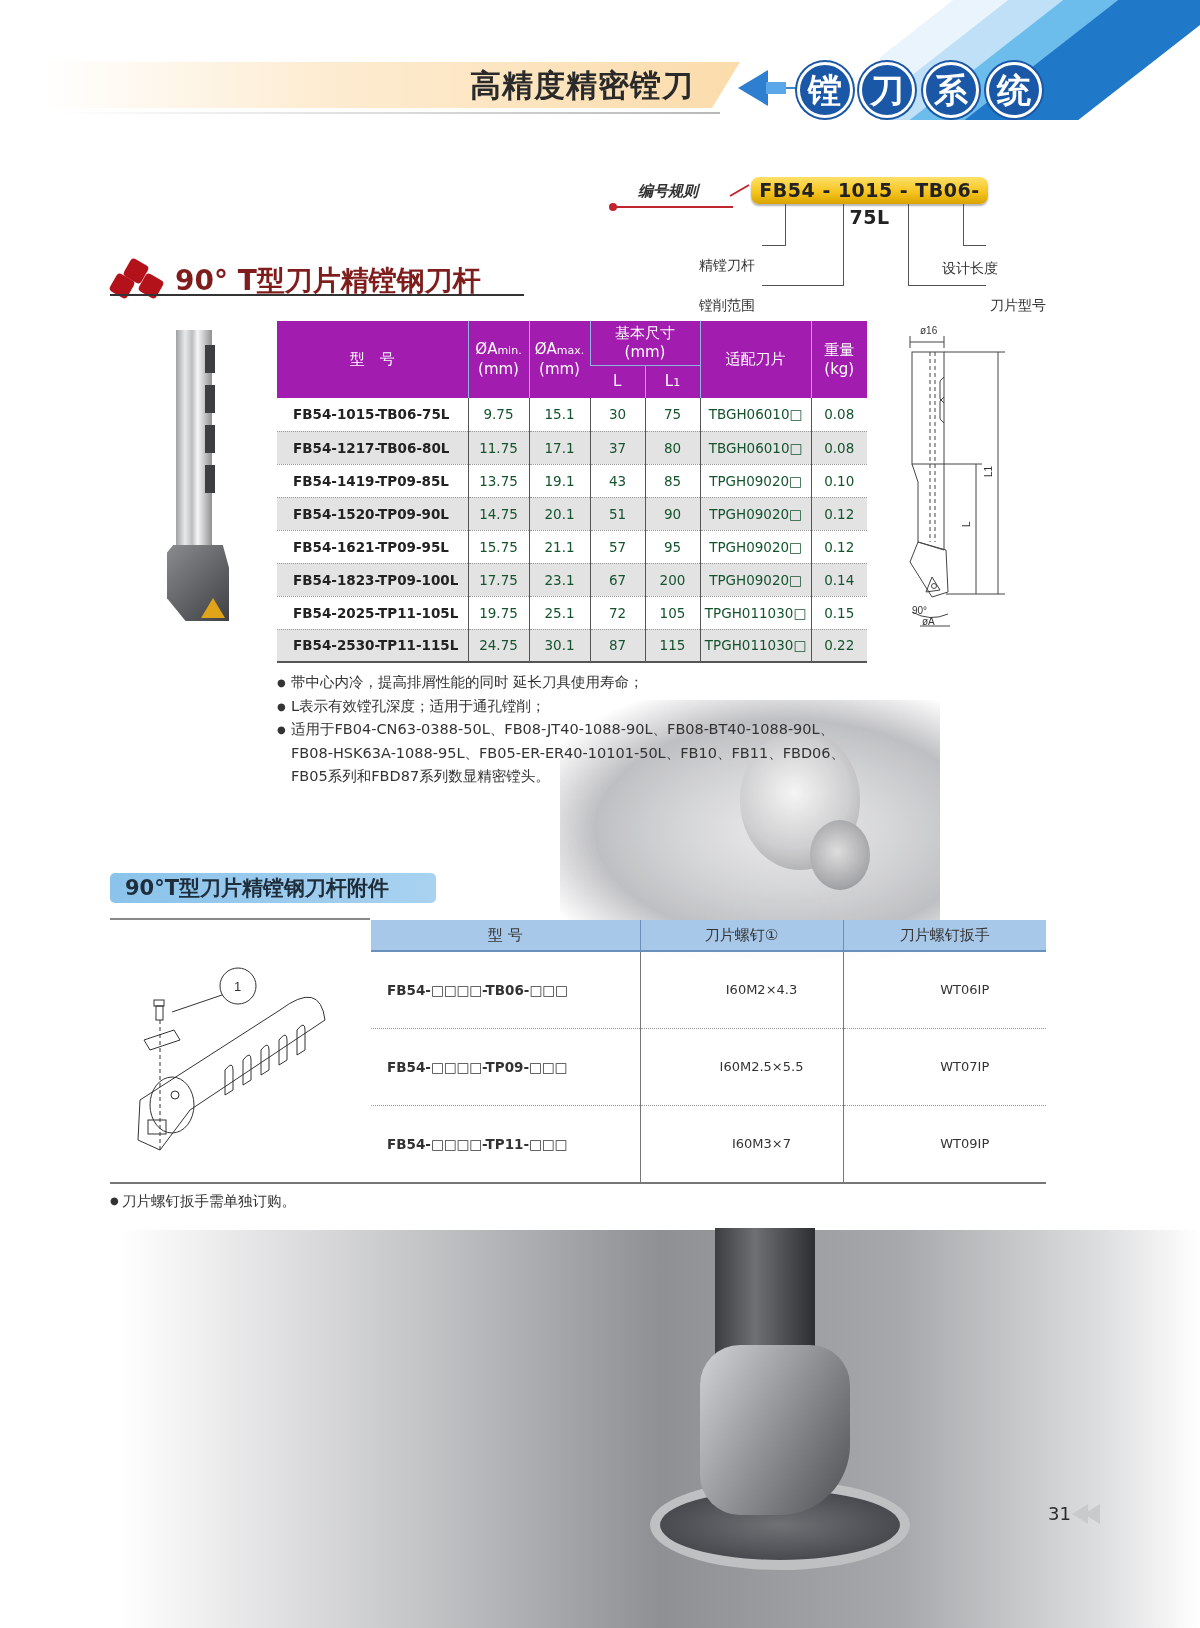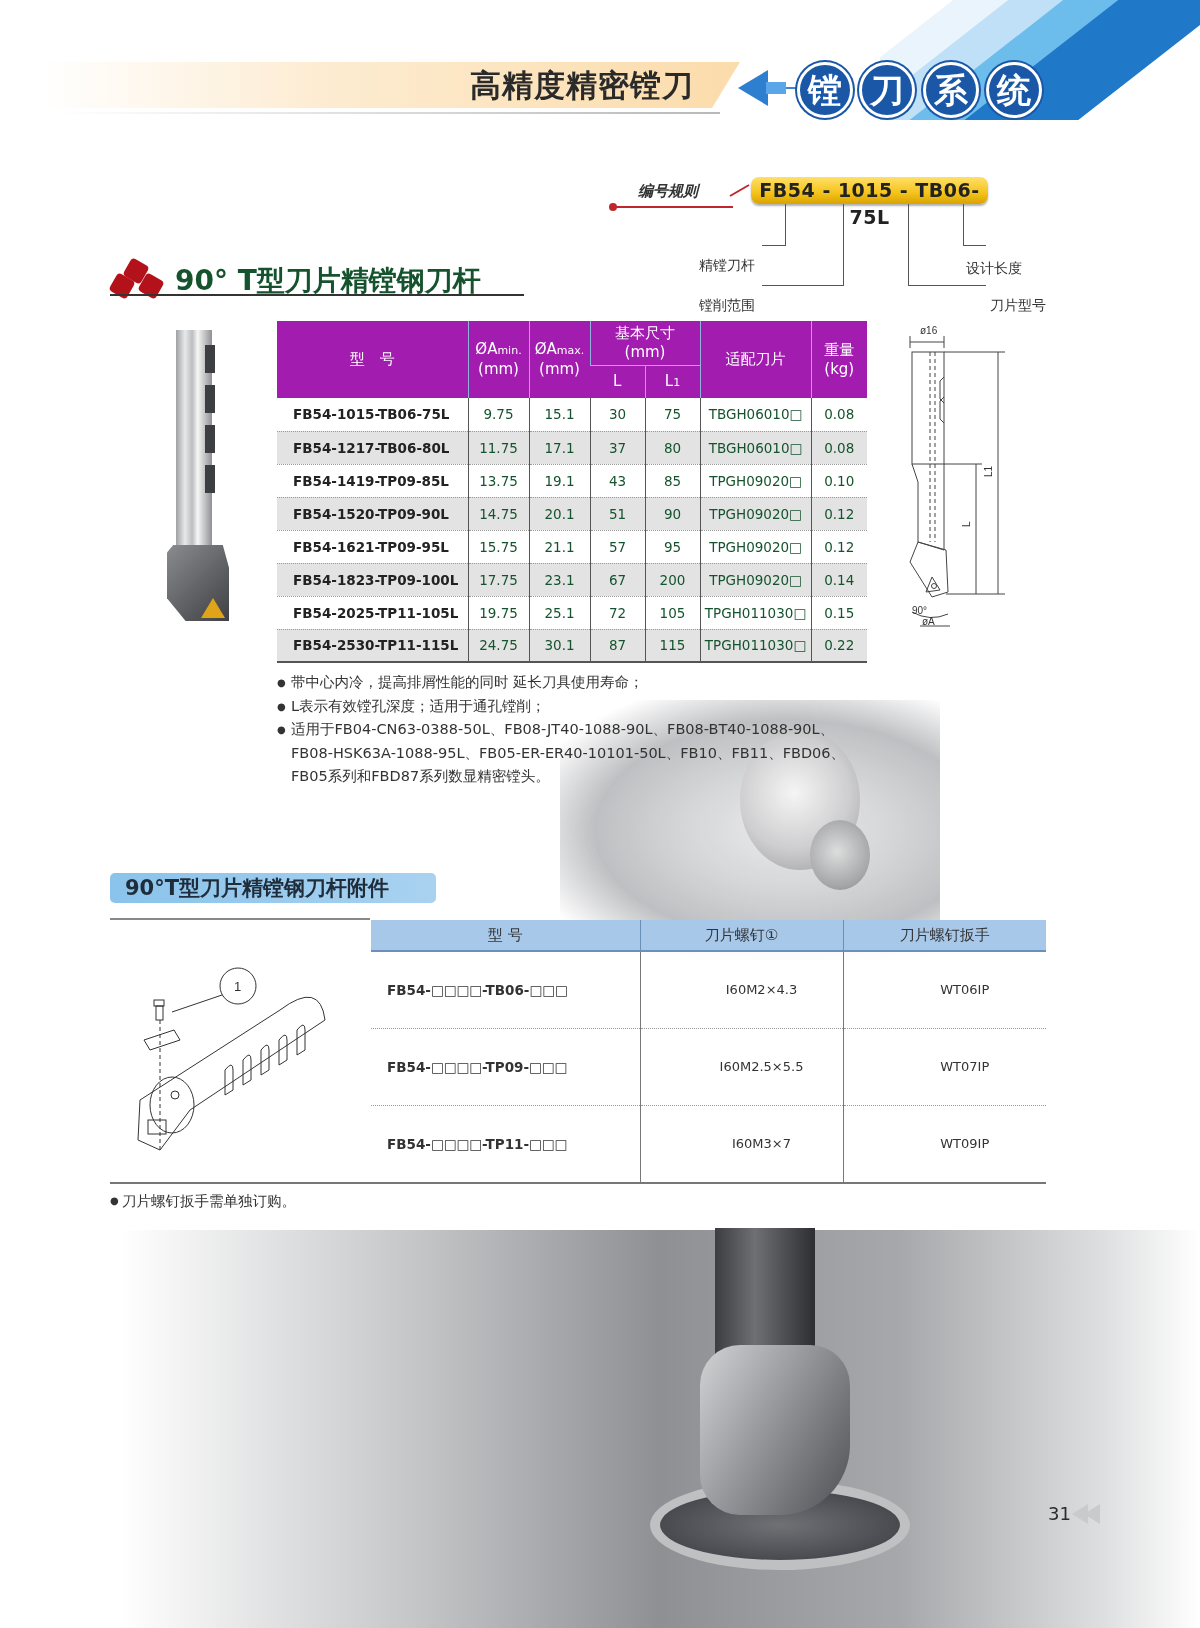--- a/index.html
+++ b/index.html
@@ -69,21 +69,21 @@
   .rule-pill {
     position: absolute; left: 751px; top: 177px; width: 237px; height: 27px; border-radius: 8px;
     background: linear-gradient(180deg, #ffe067 0%, #f4c21b 60%, #d9a200 100%);
     box-shadow: 0 2px 2px rgba(0,0,0,.3);
     font-size: 19px; font-weight: bold; color: #222; text-align: center; line-height: 27px; letter-spacing: .5px;
   }
   .leader { position: absolute; background: #555; }
   .leader-label { position: absolute; font-size: 14px; color: #333; margin-top: 20px; }
 
   
-  .sec1-title { position: absolute; left: 175px; top: 262px; font-size: 28px; font-weight: bold; color: #14532d; }
+  .sec1-title { position: absolute; left: 175px; top: 262px; font-size: 28px; font-weight: bold; color: #7f1d1d; }
   .sec1-underline { position: absolute; left: 110px; top: 294px; width: 414px; height: 2px; background: #333; }
   .hex { position: absolute; width: 20px; height: 20px; background: #b3121b; border-radius: 4px; transform: rotate(30deg); }
 
   
   .tool-shank {
     position: absolute; left: 176px; top: 330px; width: 36px; height: 220px;
     background: linear-gradient(90deg, #9fa0a3 0%, #e8e9ea 25%, #bcbdbf 45%, #f6f6f6 60%, #8f9093 100%);
   }
   .tool-notch { position: absolute; left: 205px; width: 10px; height: 28px; background: #3d3e42; }
   .tool-head {
@@ -193,21 +193,21 @@
   <div class="leader" style="left:843px; top:204px; width:1px; height:82px;"></div>
   <div class="leader" style="left:762px; top:285px; width:82px; height:1px;"></div>
   <div class="leader-label" style="left:699px; top:277px;">镗削范围</div>
 
   <div class="leader" style="left:908px; top:204px; width:1px; height:82px;"></div>
   <div class="leader" style="left:908px; top:285px; width:78px; height:1px;"></div>
   <div class="leader-label" style="left:990px; top:277px;">刀片型号</div>
 
   <div class="leader" style="left:963px; top:204px; width:1px; height:42px;"></div>
   <div class="leader" style="left:963px; top:245px; width:23px; height:1px;"></div>
-  <div class="leader-label" style="left:966px; top:240px;font-family:Liberation Serif, serif;">设计长度</div>
+  <div class="leader-label" style="left:942px; top:240px;font-family:Liberation Serif, serif;">设计长度</div>
 </section>
 
 <section>
   <div>
     <div class="hex" style="left:126px; top:261px;"></div>
     <div class="hex" style="left:112px; top:276px;"></div>
     <div class="hex" style="left:141px; top:276px;"></div>
   </div>
   <h2 class="sec1-title">90° T型刀片精镗钢刀杆</h2>
   <div class="sec1-underline"></div>

